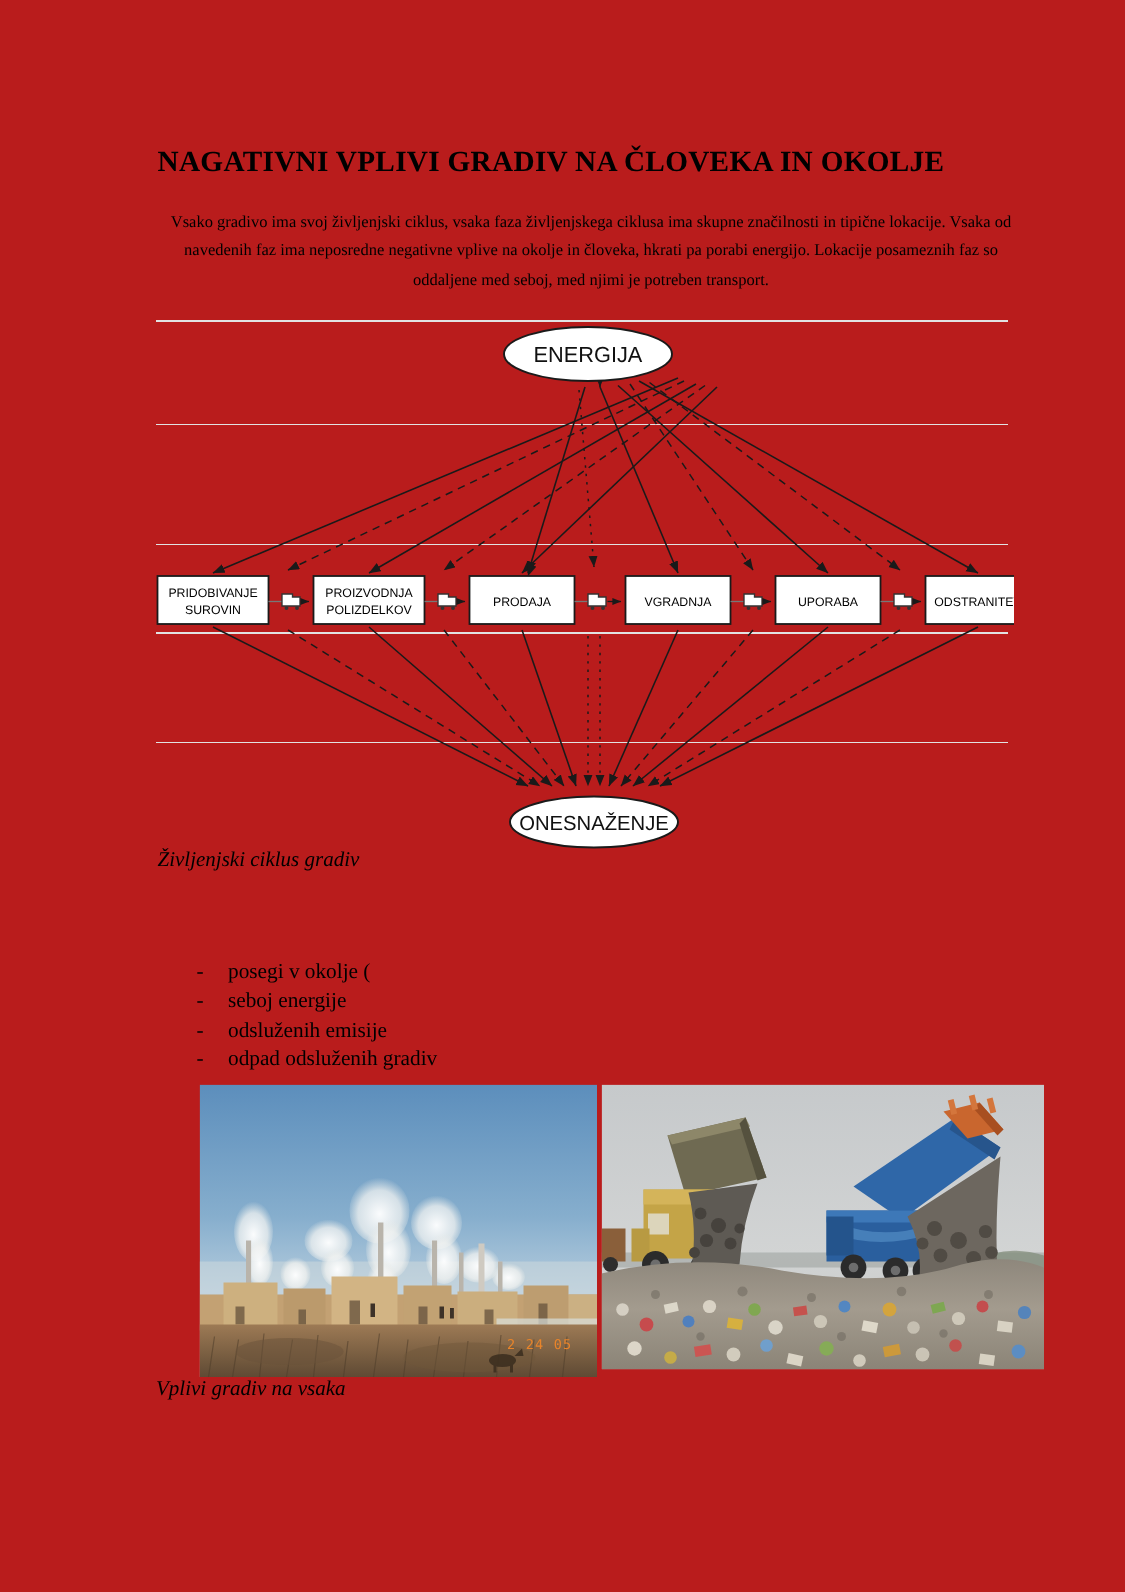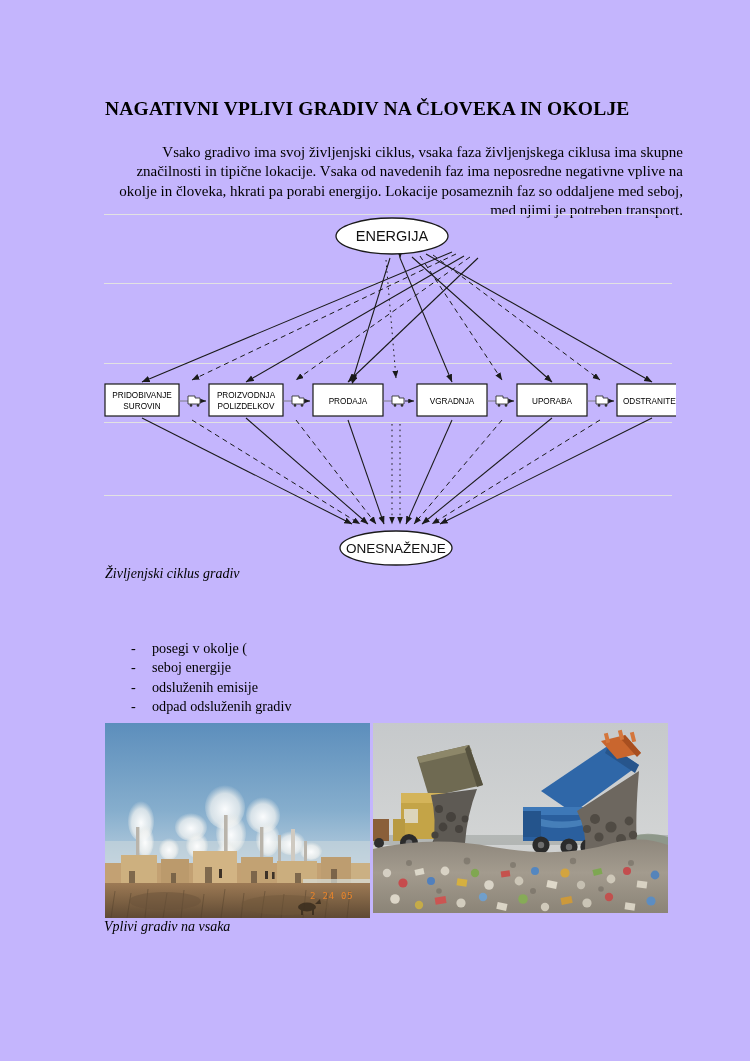--- a/index.html
+++ b/index.html
@@ -11,21 +11,21 @@
     width: 750px;
     height: 1061px;
     position: relative;
     font-family: "Liberation Serif", "DejaVu Serif", serif;
     color: #000000;
     overflow: hidden;
   }
   .page {
     position: absolute;
     inset: 0;
-    background: #c4b5fd;
+    background: #b91c1c;
   }
 
   
   .doc-title {
     position: absolute;
     left: 105px;
     top: 85px;
     width: 580px;
     font-size: 19.5px;
     font-weight: bold;
@@ -33,23 +33,23 @@
     line-height: 1.15;
     font-family: "Liberation Serif", "DejaVu Serif", serif;
   }
 
   
   .intro {
     position: absolute;
     left: 105px;
     top: 128px;
     width: 578px;
-    font-size: 15px;
+    font-size: 11px;
     line-height: 19.4px;
-    text-align: right;
+    text-align: center;
   }
 
   
   .diagram {
     position: absolute;
     left: 100px;
     top: 212px;
     width: 576px;
     height: 358px;
   }
@@ -90,20 +90,21 @@
     width: 28px;
     padding-left: 26px;
     box-sizing: border-box;
   }
   .bullet-text { padding-left: 19px; text-align: center; }
 
   
   .photo {
     position: absolute;
     overflow: hidden;
+    margin-left: 28px;
   }
   .photo-left {
     left: 105px;
     top: 723px;
     width: 265px;
     height: 195px;
   }
   .photo-right {
     left: 373px;
     top: 723px;

